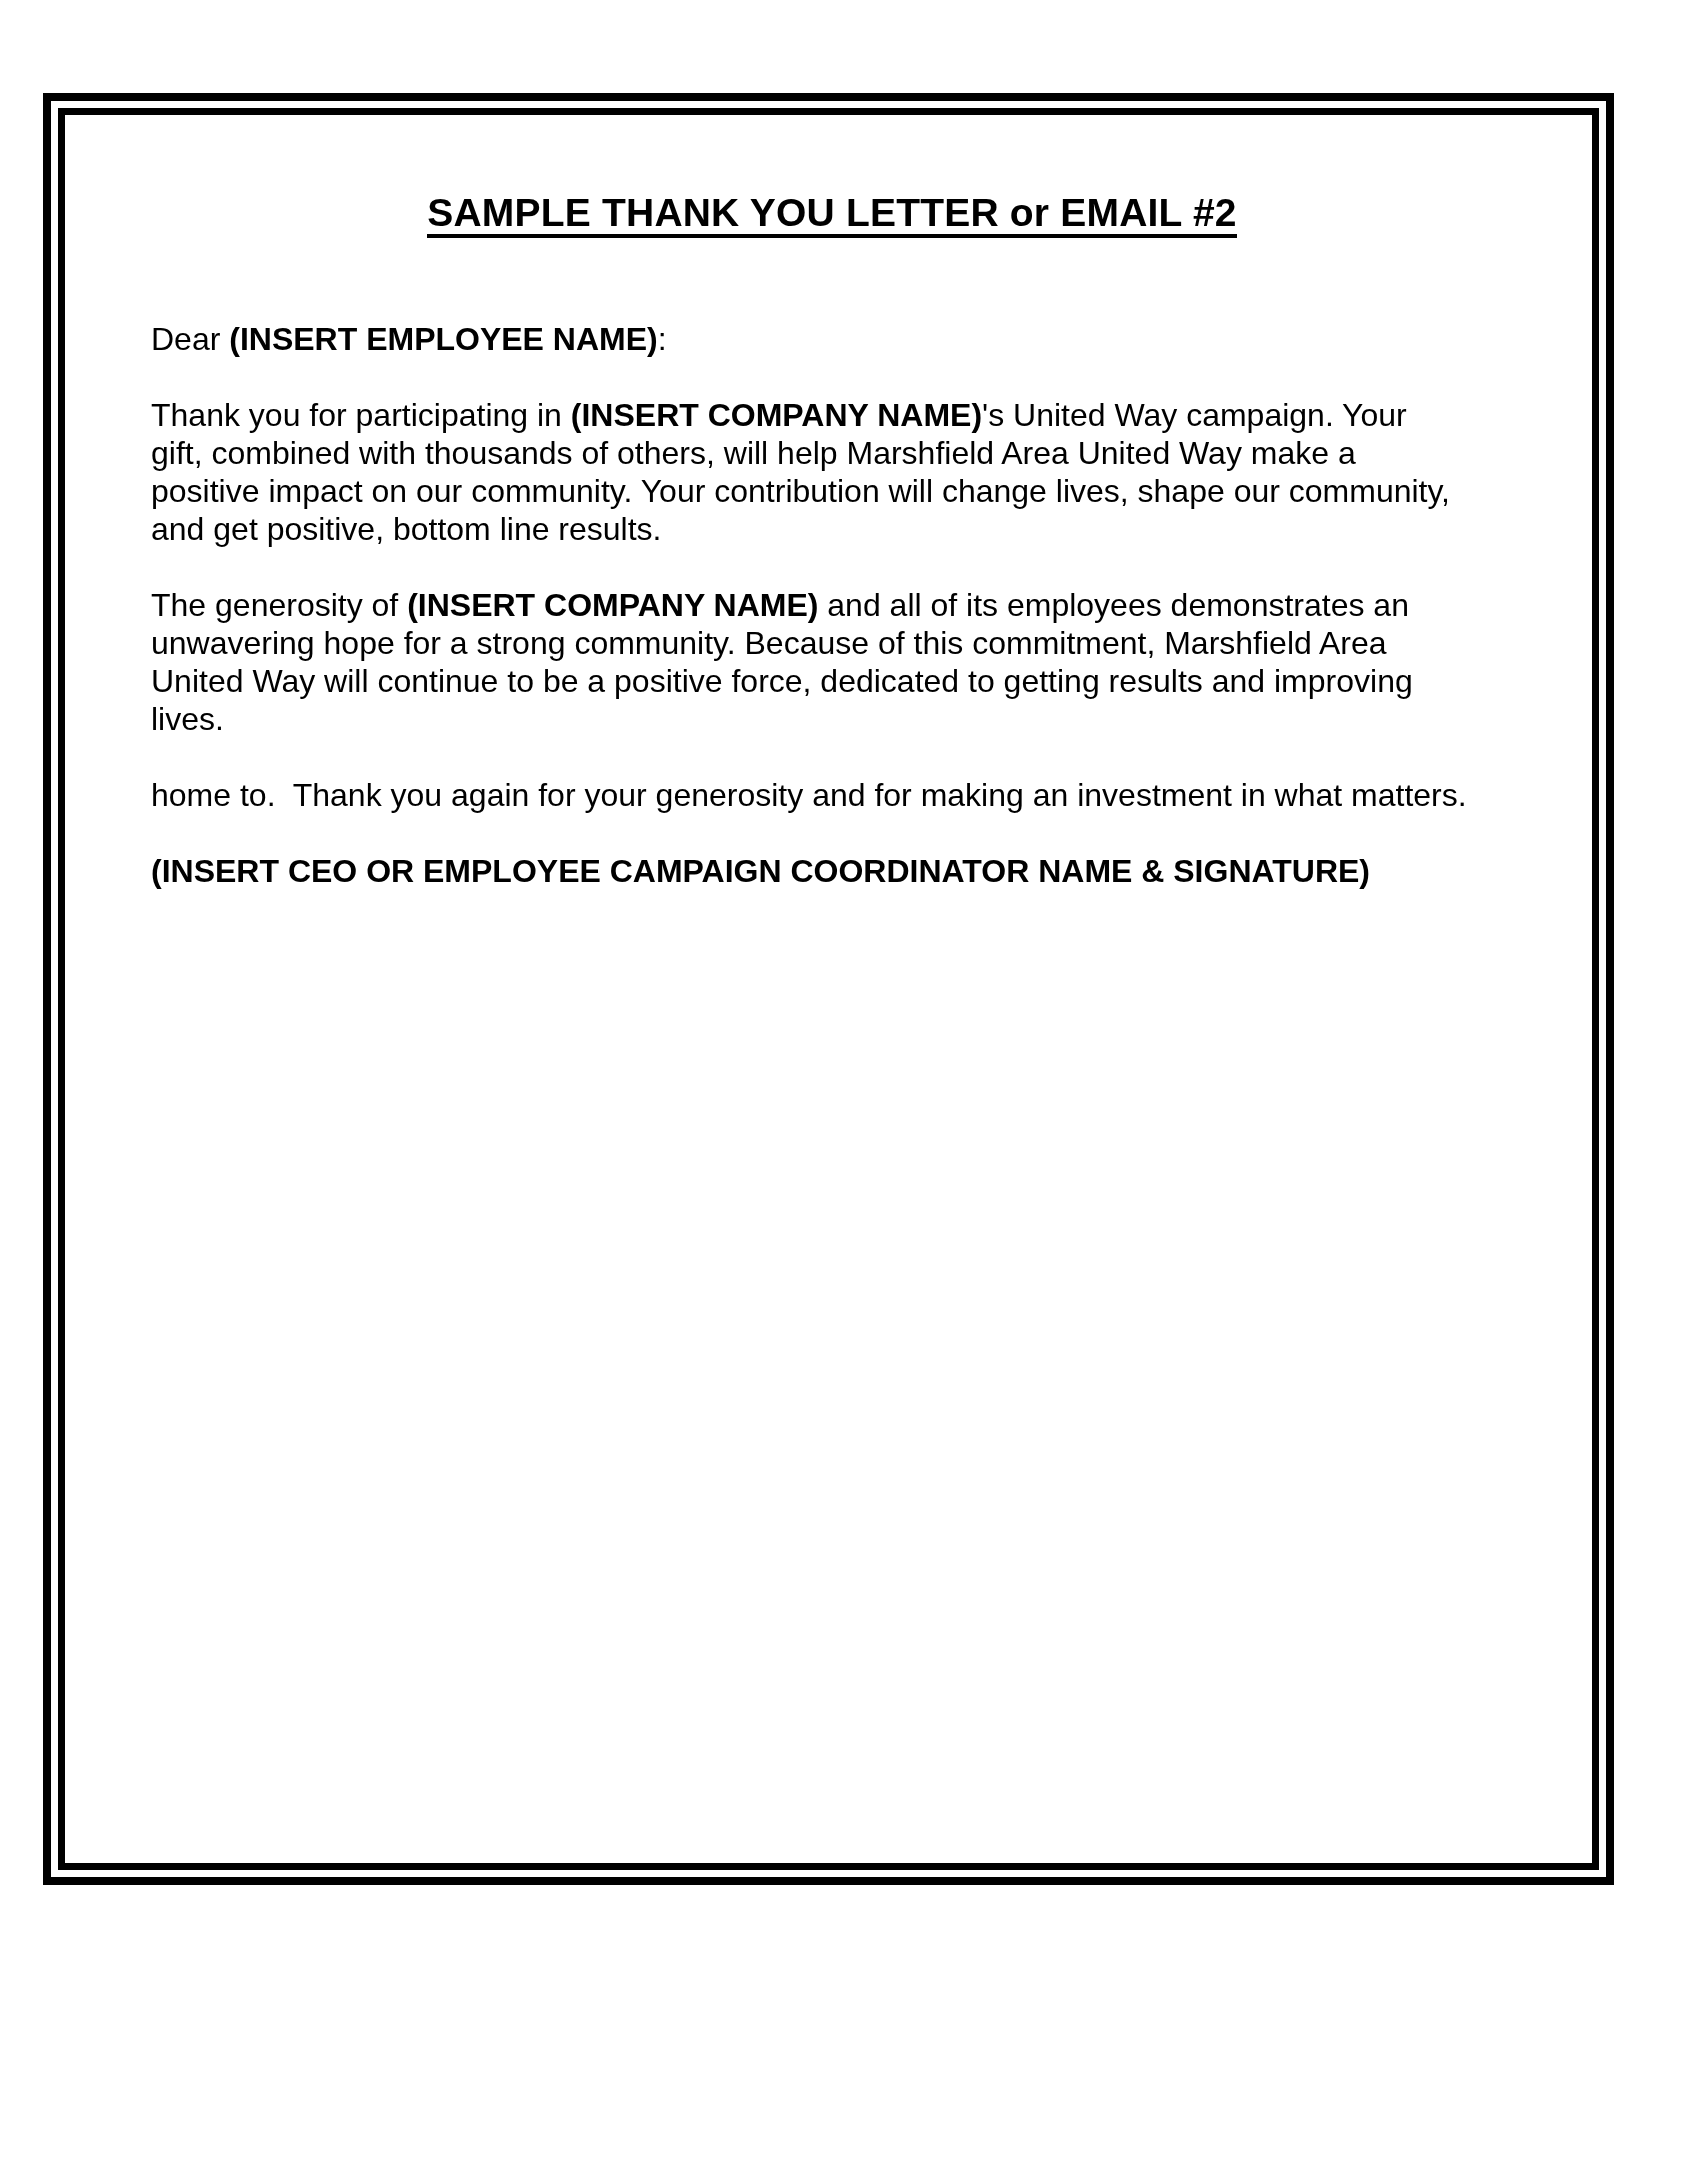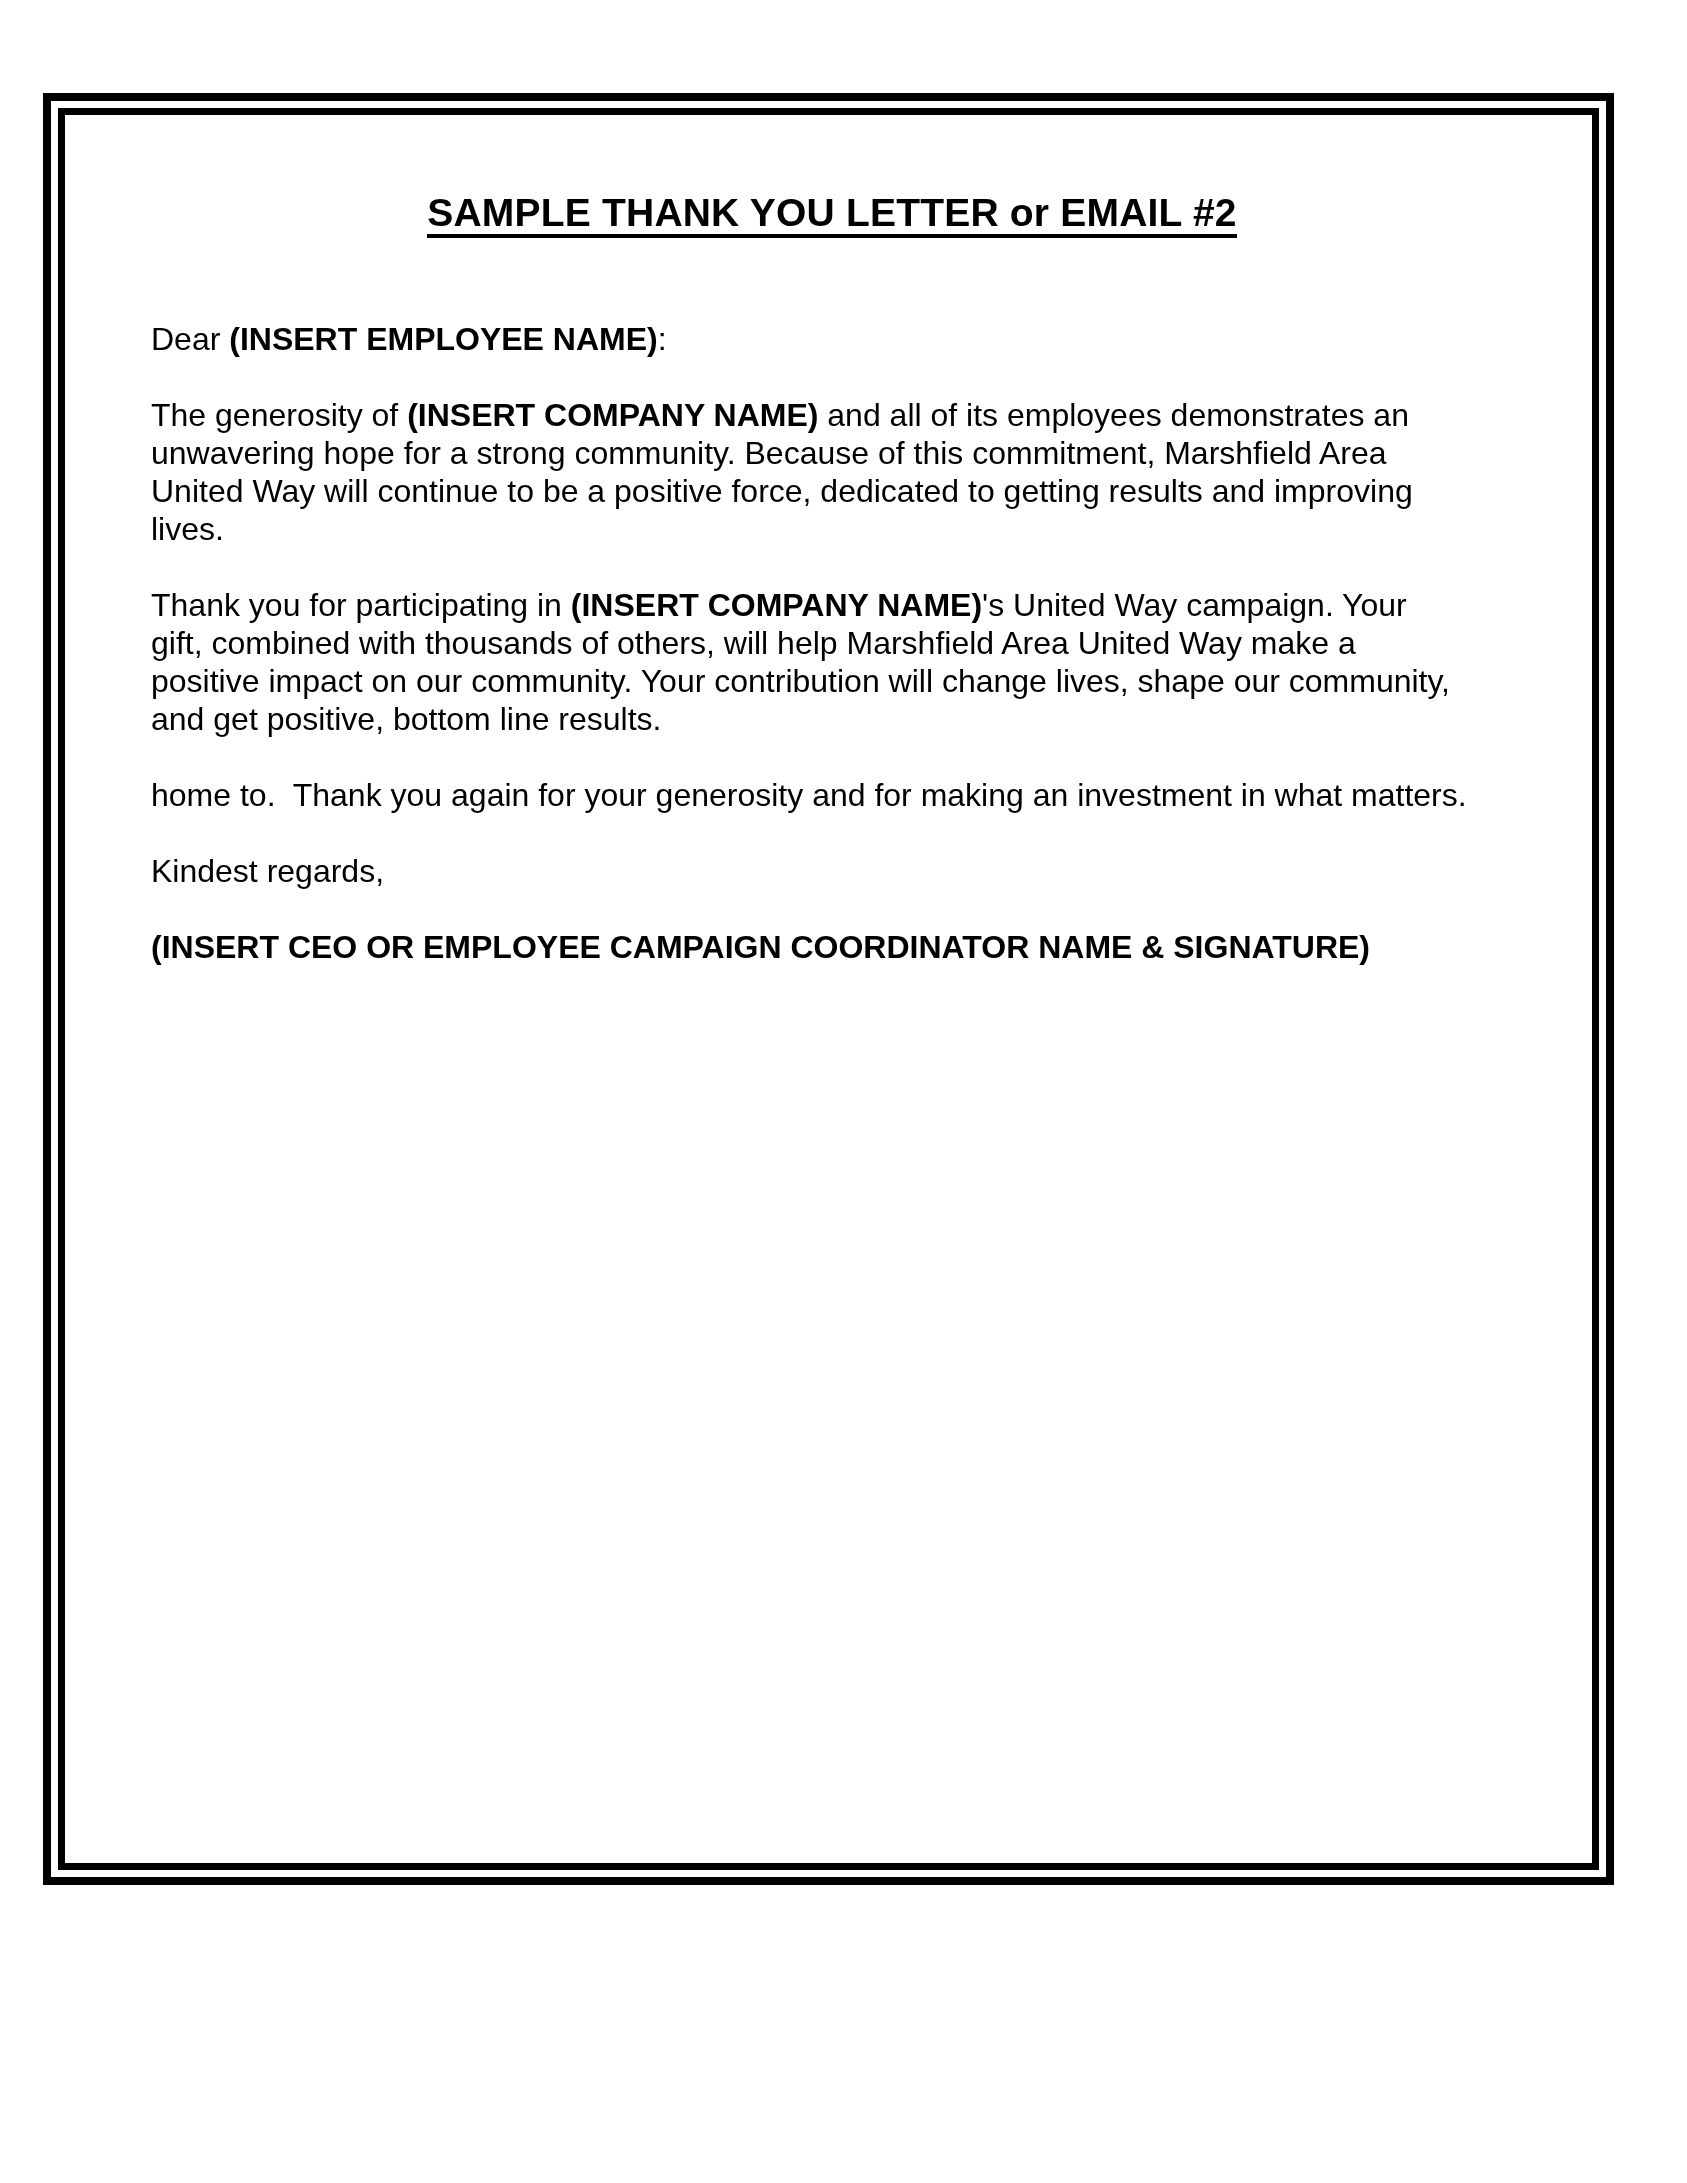--- a/index.html
+++ b/index.html
@@ -69,38 +69,37 @@
     <div class="frame-inner">
       <div class="content">
 
         <div class="title-row">
           <span class="title-text">SAMPLE THANK YOU LETTER or EMAIL #2</span>
         </div>
 
         <p class="ln"><span>Dear </span><span class="b">(INSERT EMPLOYEE NAME)</span><span>:</span></p>
 
         <p class="para">
+          <span class="ln"><span>Thank you for participating in </span><span class="b">(INSERT COMPANY NAME)</span><span>'s United Way campaign. Your</span></span>
+          <span class="ln">gift, combined with thousands of others, will help Marshfield Area United Way make a</span>
+          <span class="ln">positive impact on our community. Your contribution will change lives, shape our community,</span>
+          <span class="ln">and get positive, bottom line results.</span>
+        </p>
+
+        <p class="para">
           <span class="ln"><span>The generosity of </span><span class="b">(INSERT COMPANY NAME)</span><span> and all of its employees demonstrates an</span></span>
           <span class="ln">unwavering hope for a strong community. Because of this commitment, Marshfield Area</span>
           <span class="ln">United Way will continue to be a positive force, dedicated to getting results and improving</span>
           <span class="ln">lives.</span>
         </p>
 
         <p class="para">
-          <span class="ln"><span>Thank you for participating in </span><span class="b">(INSERT COMPANY NAME)</span><span>'s United Way campaign. Your</span></span>
-          <span class="ln">gift, combined with thousands of others, will help Marshfield Area United Way make a</span>
-          <span class="ln">positive impact on our community. Your contribution will change lives, shape our community,</span>
-          <span class="ln">and get positive, bottom line results.</span>
-        </p>
-
-        <p class="para">
           <span class="ln">home to.  Thank you again for your generosity and for making an investment in what matters.</span>
         </p>
 
-        <p class="ln">Kindest regards,</p>
 
         <p class="ln b">(INSERT CEO OR EMPLOYEE CAMPAIGN COORDINATOR NAME &amp; SIGNATURE)</p>
 
       </div>
     </div>
   </div>
 </div>
 
 
 </body></html>

